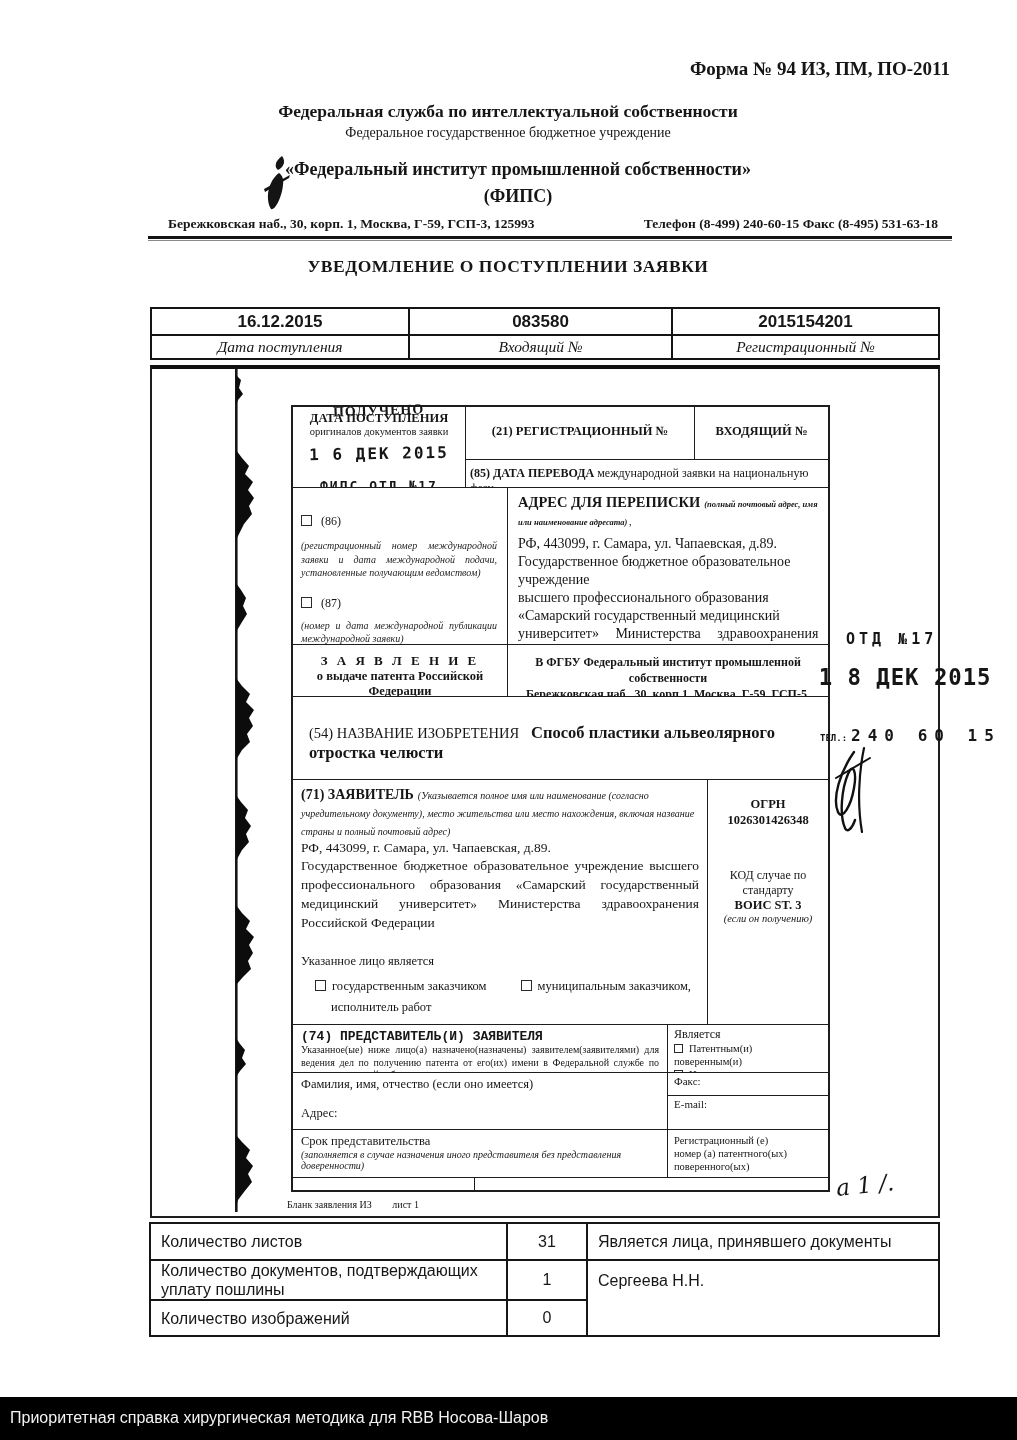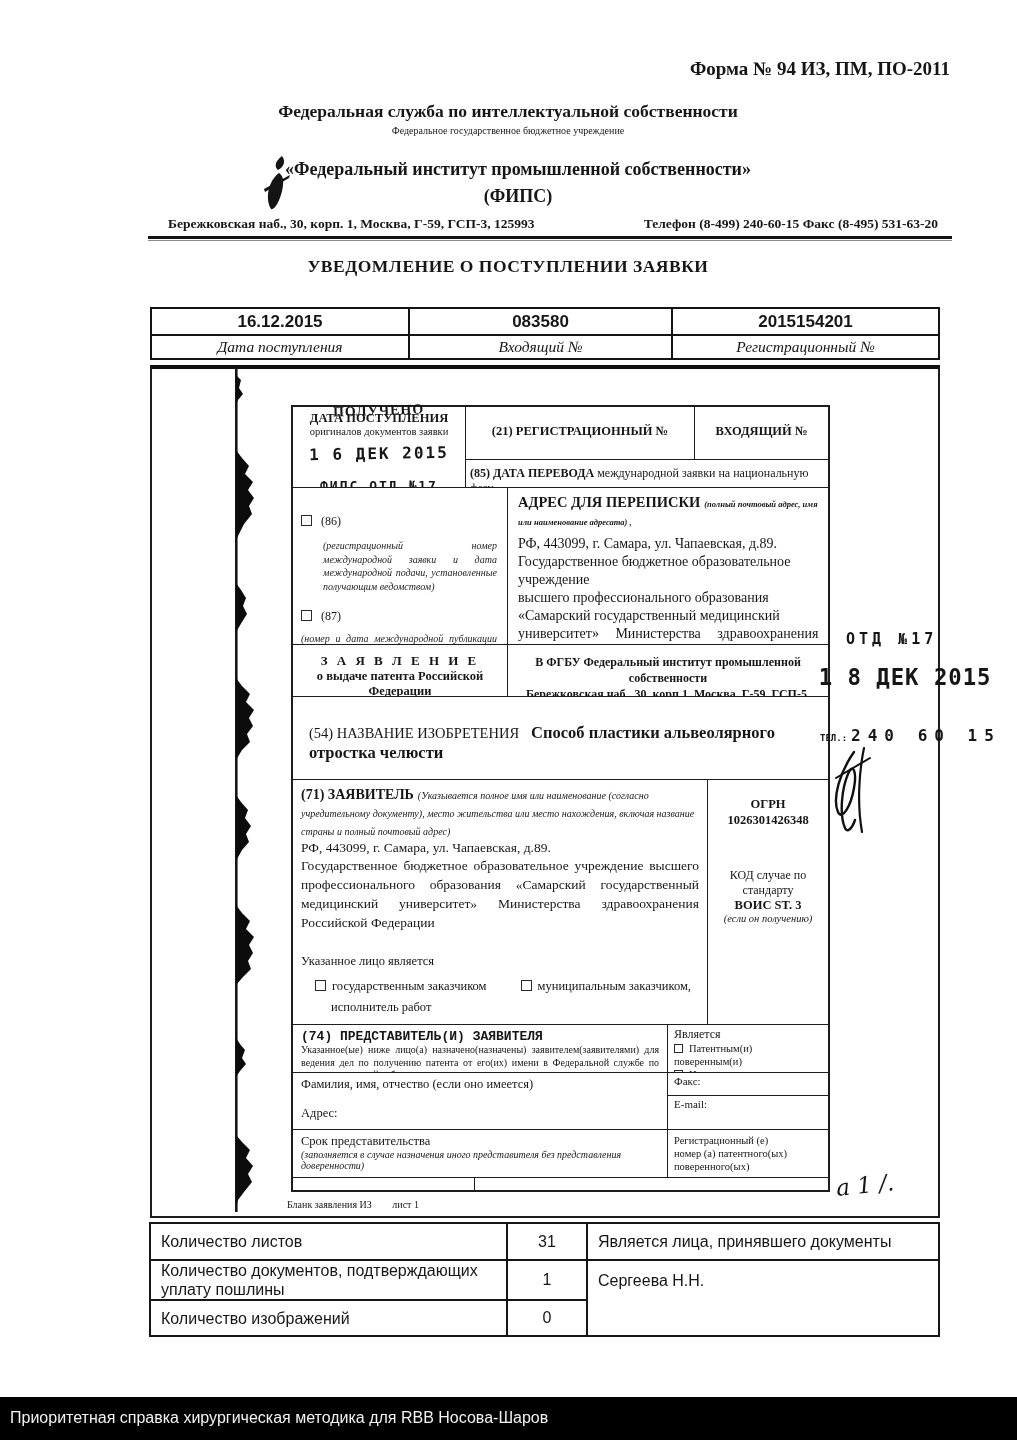--- a/index.html
+++ b/index.html
@@ -7,21 +7,21 @@
   .page {
     position:relative; width:1017px; height:1440px; background:#ffffff;
     font-family:"Liberation Serif","DejaVu Serif",serif; color:#161616; overflow:hidden;
   }
   .abs { position:absolute; }
   .b { font-weight:bold; }
 
   
   .form-code { left:0; right:67px; top:58px; text-align:right; font-size:19px; }
   .h-service { left:58px; width:900px; top:101px; font-size:17.5px; text-align:center; }
-  .h-insttype { left:58px; width:900px; top:125px; font-size:10px; text-align:center; }
+  .h-insttype { left:58px; width:900px; top:125px; font-size:14px; text-align:center; }
   .logo { left:260px; top:155px; }
   .h-institute { left:58px; width:920px; top:159px; font-size:18px; text-align:center; }
   .h-fips { left:58px; width:920px; top:186px; font-size:18px; text-align:center; }
   .addr-row { left:168px; width:770px; top:216px; display:flex; justify-content:space-between; font-size:13.5px; font-weight:bold; }
   .hr1 { left:148px; top:236px; width:804px; height:3px; background:#141414; }
   .hr2 { left:148px; top:240px; width:804px; height:1px; background:#8a8a8a; }
   .doc-title { left:58px; width:900px; top:256px; font-size:17.5px; text-align:center; letter-spacing:.5px; }
 
   
   .rtable { left:150px; top:307px; width:790px; height:53px; border:2px solid #141414; }
@@ -136,21 +136,21 @@
   <div class="abs h-insttype">Федеральное государственное бюджетное учреждение</div>
   <svg class="abs logo" width="34" height="58" viewBox="0 0 34 58">
     <path d="M22,1 C15,6 14,12 18,15 C24,12 26,6 22,1 Z" fill="#141414"></path>
     <path d="M19,18 C8,26 5,44 11,54 C15,56 22,42 23,30 C24,24 22,20 19,18 Z" fill="#141414"></path>
     <path d="M4,34 L30,20 L29,23 L5,37 Z" fill="#141414"></path>
   </svg>
   <div class="abs h-institute b">«Федеральный институт промышленной собственности»</div>
   <div class="abs h-fips b">(ФИПС)</div>
   <div class="abs addr-row">
     <span>Бережковская наб., 30, корп. 1, Москва, Г-59, ГСП-3, 125993</span>
-    <span>Телефон (8-499) 240-60-15  Факс (8-495) 531-63-20</span>
+    <span>Телефон (8-499) 240-60-15  Факс (8-495) 531-63-18</span>
   </div>
   <div class="abs hr1"></div>
   <div class="abs hr2"></div>
   <div class="abs doc-title b">УВЕДОМЛЕНИЕ О ПОСТУПЛЕНИИ ЗАЯВКИ</div>
 
   <div class="abs rtable">
     <div class="rt-cell rt-val rt-bR rt-bB" style="left:0;top:0;width:258px;height:27px;">16.12.2015</div>
     <div class="rt-cell rt-val rt-bR rt-bB" style="left:258px;top:0;width:263px;height:27px;">083580</div>
     <div class="rt-cell rt-val rt-bB" style="left:521px;top:0;width:265px;height:27px;">2015154201</div>
     <div class="rt-cell rt-lab rt-bR" style="left:0;top:27px;width:258px;height:22px;">Дата поступления</div>
@@ -186,21 +186,21 @@
 
     <div class="cell bB c85" style="left:173px;top:53px;width:362px;height:28px;">
       <span class="b">(85) ДАТА ПЕРЕВОДА</span><span> международной заявки на национальную фазу</span>
     </div>
 
     <div class="cell bR bB" style="left:0;top:81px;width:215px;height:157px;padding:26px 10px 0 8px;">
       <div style="font-size:12px;">
         <span class="cb"></span>
         <span>(86)</span>
       </div>
-      <div class="note-sm" style="margin-top:10px;margin-left:22px;">(регистрационный номер международной заявки и дата международной подачи, установленные получающим ведомством)</div>
+      <div class="note-sm" style="margin-top:10px;">(регистрационный номер международной заявки и дата международной подачи, установленные получающим ведомством)</div>
       <div style="font-size:12px;margin-top:16px;">
         <span class="cb"></span>
         <span>(87)</span>
       </div>
       <div class="note-sm" style="margin-top:8px;">(номер и дата международной публикации международной заявки)</div>
     </div>
 
     <div class="cell bB" style="left:215px;top:81px;width:320px;height:157px;padding:5px 8px 0 10px;">
       <div>
         <span class="corr-t">АДРЕС ДЛЯ ПЕРЕПИСКИ</span>

